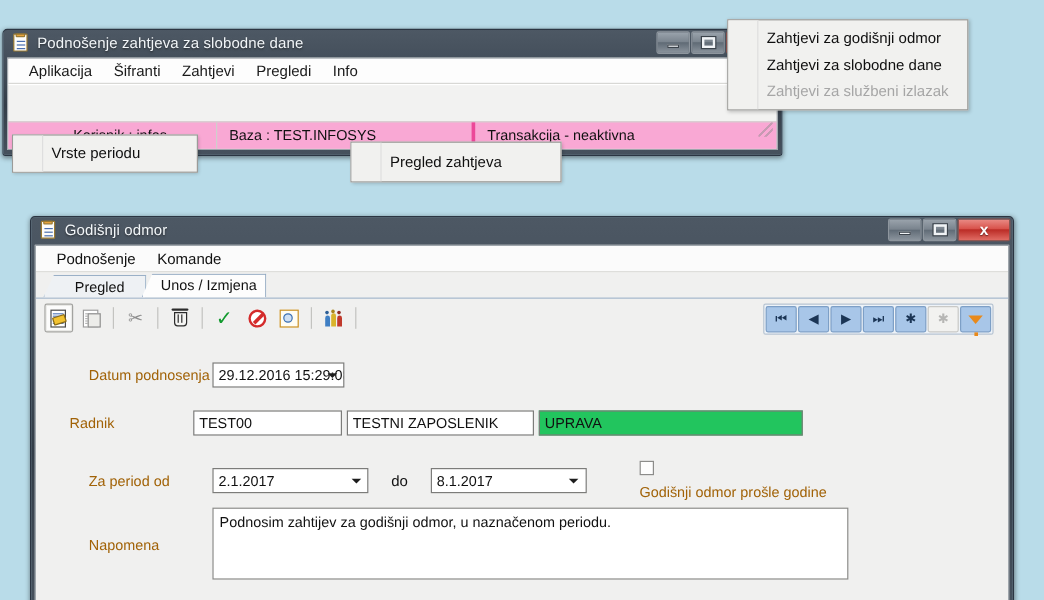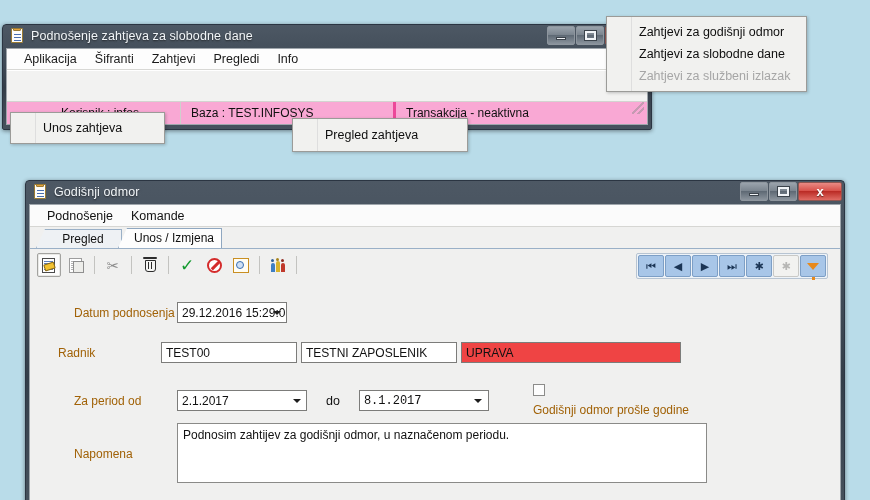--- a/index.html
+++ b/index.html
@@ -208,21 +208,21 @@
   
   .formbody{position:absolute;left:0;right:0;top:75px;bottom:0;background:#f0f0ef;}
   .frow{position:absolute;display:flex;align-items:center;}
   .flabel{font-size:12px;color:#a16207;white-space:nowrap;}
   .fin{
     background:#ffffff;border:1px solid #7c7c7a;box-sizing:border-box;
     height:21px;font-size:12px;color:#111;padding:0 4px;
     display:flex;align-items:center;white-space:nowrap;overflow:hidden;
     font-family:"Liberation Sans",sans-serif;
   }
-  .fin.sel{background:#ef4444;border-color:#7c7c7a;}
+  .fin.sel{background:#22c55e;border-color:#7c7c7a;}
   .combo{position:relative;display:flex;align-items:center;}
   .combo .fin{padding-right:22px;}
   .combo .arrow{
     position:absolute;right:3px;top:4px;width:15px;height:13px;
     display:flex;align-items:center;justify-content:center;
   }
   .combo .arrow i{
     display:block;width:0;height:0;border-left:4px solid transparent;border-right:4px solid transparent;border-top:4px solid #1d1d1d;
   }
   .cbx{width:12px;height:12px;border:1px solid #8c8c8a;background:#fdfdfd;box-sizing:border-box;display:inline-block;}
@@ -230,28 +230,28 @@
     background:#ffffff;border:1px solid #8a8a88;box-sizing:border-box;
     font-size:12px;color:#111;padding:3px 5px;line-height:1.35;overflow:hidden;
   }
 
   
   #row-datum{left:44px;top:22px;}
   #row-datum .flabel{width:103px;}
   #row-datum .fin{width:110px;}
   #row-radnik{left:28px;top:62px;}
   #row-radnik .flabel{width:103px;}
-  #row-radnik .in1{width:136px;margin-right:4px;}
+  #row-radnik .in1{width:124px;margin-right:4px;}
   #row-radnik .in2{width:156px;margin-right:4px;}
   #row-radnik .in3{width:220px;}
   #row-period{left:44px;top:104px;}
   #row-period .flabel{width:103px;}
   #row-period .c1 .fin{width:130px;}
   #row-period .do{margin:0 19px;font-size:12.5px;}
-  #row-period .c2 .fin{width:130px;font-family:Liberation Mono, monospace;}
+  #row-period .c2 .fin{width:130px;}
   #row-period .chk{margin-left:44px;display:flex;gap:7px;flex-direction:column;}
   #row-napomena{left:44px;top:143px;align-items:flex-start;}
   #row-napomena .flabel{width:103px;padding-top:24px;}
   #row-napomena .ta{width:530px;height:60px;}
 </style>
 </head>
 <body>
 
 <div class="win" id="win-main">
   <div class="win-frame"></div>
@@ -297,21 +297,21 @@
   <ul>
     <li>Zahtjevi za godišnji odmor</li>
     <li>Zahtjevi za slobodne dane</li>
     <li class="disabled">Zahtjevi za službeni izlazak</li>
   </ul>
 </div>
 
 <div class="popup" id="menu-sifranti">
   <div class="gutter"></div>
   <ul>
-    <li>Unos zahtjeva</li>
+    <li>Vrste periodu</li>
   </ul>
 </div>
 
 <div class="popup" id="menu-pregledi">
   <div class="gutter"></div>
   <ul>
     <li>Pregled zahtjeva</li>
   </ul>
 </div>
 

